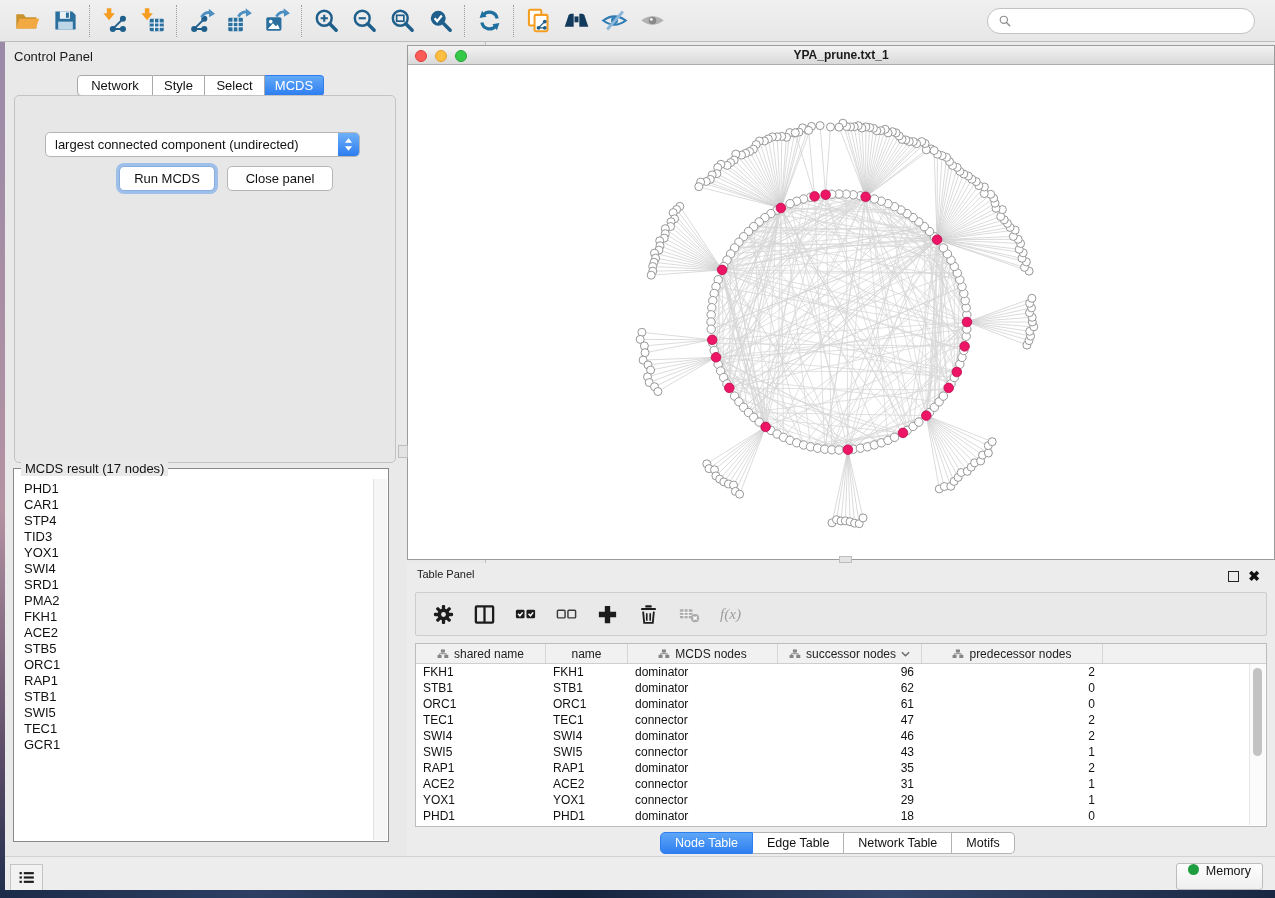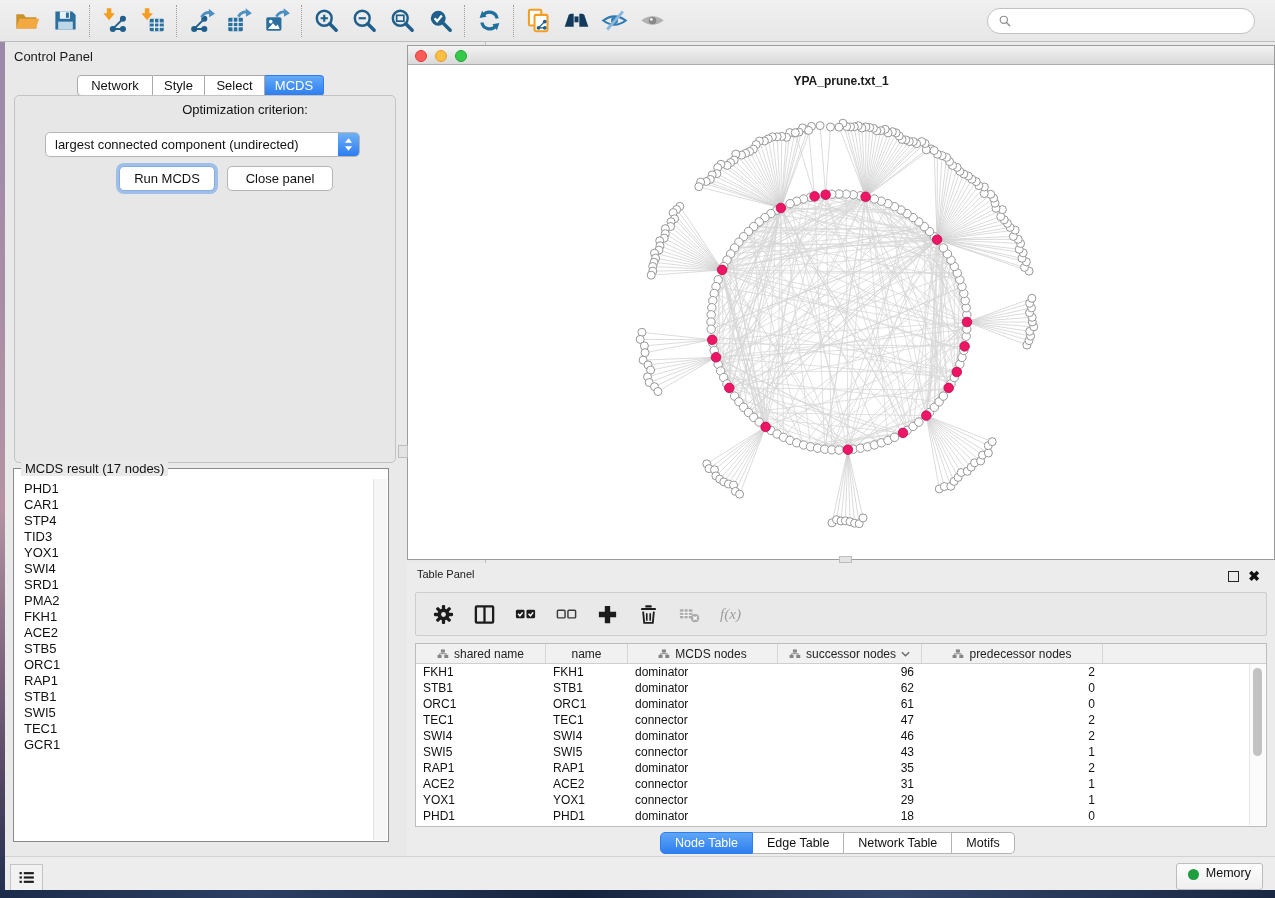--- a/index.html
+++ b/index.html
@@ -49,21 +49,21 @@
   #mcds-legend{position:absolute;left:7px;top:-8px;background:#e9e9e9;padding:0 4px;font-size:13px;color:#111;}
   #mcds-list{position:absolute;left:10px;top:12px;right:16px;bottom:4px;overflow:hidden;}
   #mcds-list div{font-size:13px;line-height:16px;color:#111;}
   #mcds-scroll{position:absolute;right:1px;top:10px;width:13px;bottom:1px;background:#f6f6f6;border-left:1px solid #e2e2e2;}
   
   #net-window{position:absolute;left:407px;top:45px;width:868px;height:515px;background:#fff;
     border:1px solid #9b9b9b;box-sizing:border-box;}
   #net-titlebar{position:absolute;left:0;top:0;width:100%;height:19px;background:linear-gradient(#f3f3f3,#d9d9d9);
     border-bottom:1px solid #adadad;box-sizing:border-box;}
   .tl{position:absolute;top:3.5px;width:12px;height:12px;border-radius:50%;box-sizing:border-box;}
-  #net-title{position:absolute;left:0;top:2px;width:100%;text-align:center;font-size:12px;font-weight:bold;color:#1a1a1a;margin-top:26px;}
+  #net-title{position:absolute;left:0;top:2px;width:100%;text-align:center;font-size:12px;font-weight:bold;color:#1a1a1a;}
   #net-canvas{position:absolute;left:0;top:19px;}
   .divider-handle{position:absolute;background:#e3e3e3;border:1px solid #bdbdbd;box-sizing:border-box;}
   
   #table-panel{position:absolute;left:407px;top:563px;width:868px;height:293px;background:#ececec;}
   #tp-title{position:absolute;left:10px;top:5px;font-size:11px;color:#1a1a1a;}
   #tp-toolbar{position:absolute;left:8px;top:29px;right:8px;height:44px;background:#e9e9e9;border:1px solid #cdcdcd;
     border-radius:2px;display:flex;align-items:center;padding-left:14px;gap:15px;box-sizing:border-box;}
   .tpbtn{width:26px;height:26px;display:flex;align-items:center;justify-content:center;}
   .tpbtn svg{width:23px;height:23px;}
   #node-table{position:absolute;left:8px;top:80px;right:8px;height:184px;background:#fff;border:1px solid #bcbcbc;
@@ -82,22 +82,22 @@
   .ttab{height:22px;box-sizing:border-box;border:1px solid #b3b3b3;border-left:none;background:#fff;
     display:flex;align-items:center;justify-content:center;font-size:12.5px;color:#111;padding:0 14px;}
   .ttab:first-child{border-left:1px solid #b3b3b3;border-radius:5px 0 0 5px;}
   .ttab:last-child{border-radius:0 5px 5px 0;}
   .ttab.active{background:linear-gradient(#5ea6f7,#2e7ef0);color:#fff;border-color:#2e7ef0;}
   
   #status-bar{position:absolute;left:0;top:856px;width:1275px;height:34px;background:#ededed;border-top:1px solid #d2d2d2;box-sizing:border-box;}
   #list-btn{position:absolute;left:10px;top:7px;width:31px;height:25px;background:#f2f2f2;border:1px solid #c5c5c5;
     display:flex;align-items:center;justify-content:center;}
   #list-btn svg{width:19px;height:17px;}
-  #memory-btn{position:absolute;right:12px;top:6px;height:27px;padding:9px 11px;background:linear-gradient(#fdfdfd,#efefef);
-    border:1px solid #bdbdbd;border-radius:3px;display:flex;align-items:flex-end;gap:7px;box-sizing:border-box;}
+  #memory-btn{position:absolute;right:12px;top:6px;height:27px;padding:0 11px;background:linear-gradient(#fdfdfd,#efefef);
+    border:1px solid #bdbdbd;border-radius:3px;display:flex;align-items:flex-start;gap:7px;box-sizing:border-box;}
   #memory-dot{width:11px;height:11px;border-radius:50%;background:#1e9e3e;}
   #memory-label{font-size:12.5px;color:#111;}
 </style>
 </head>
 <body>
 
 <div id="app">
 
   <div id="toolbar">
       <div class="tbtn">
@@ -250,21 +250,20 @@
     <div id="cp-title">Control Panel</div>
     <div class="panel-float" style="right:34px;"></div>
     <div class="panel-close" style="right:13px;">✖</div>
     <div id="cp-tabs">
         <div class="seg" style="width:76px">Network</div>
         <div class="seg" style="width:52px">Style</div>
         <div class="seg" style="width:60px">Select</div>
         <div class="seg active" style="width:59px">MCDS</div>
       </div>
     <div id="cp-box"></div>
-    <div id="opt-label">Optimization criterion:</div>
     <div id="opt-select">
       <span class="val">largest connected component (undirected)</span>
       <span id="opt-stepper">
         <svg viewBox="0 0 10 7">
             <path d="M1 6 L5 1 L9 6 Z" fill="#fff"></path>
           </svg>
         <svg viewBox="0 0 10 7">
             <path d="M1 1 L5 6 L9 1 Z" fill="#fff"></path>
           </svg>
       </span>

